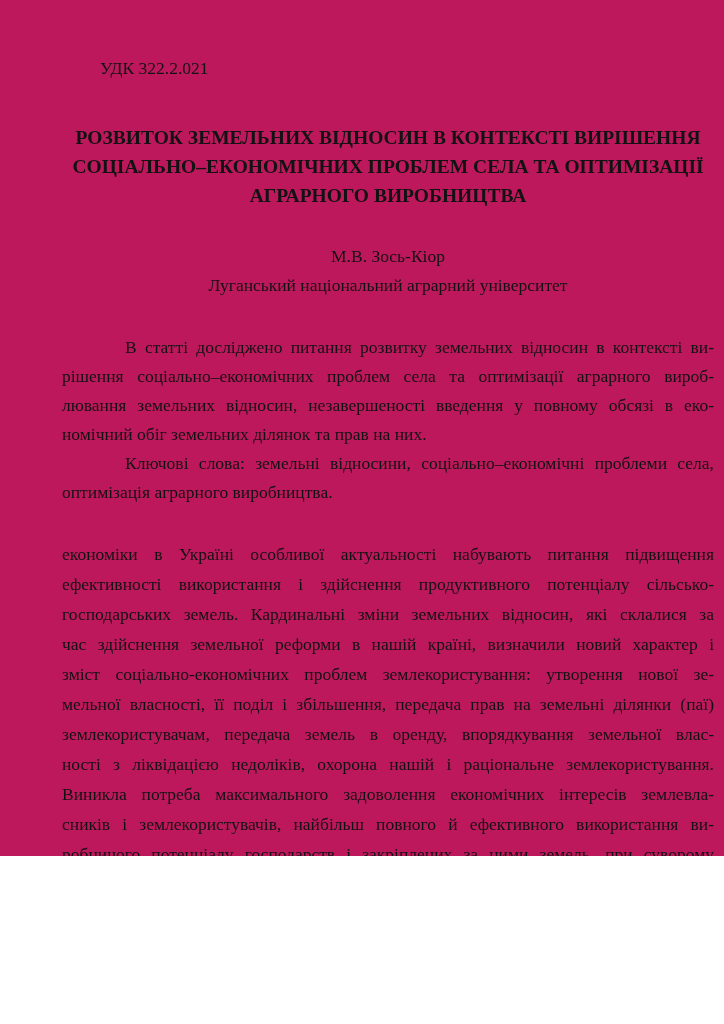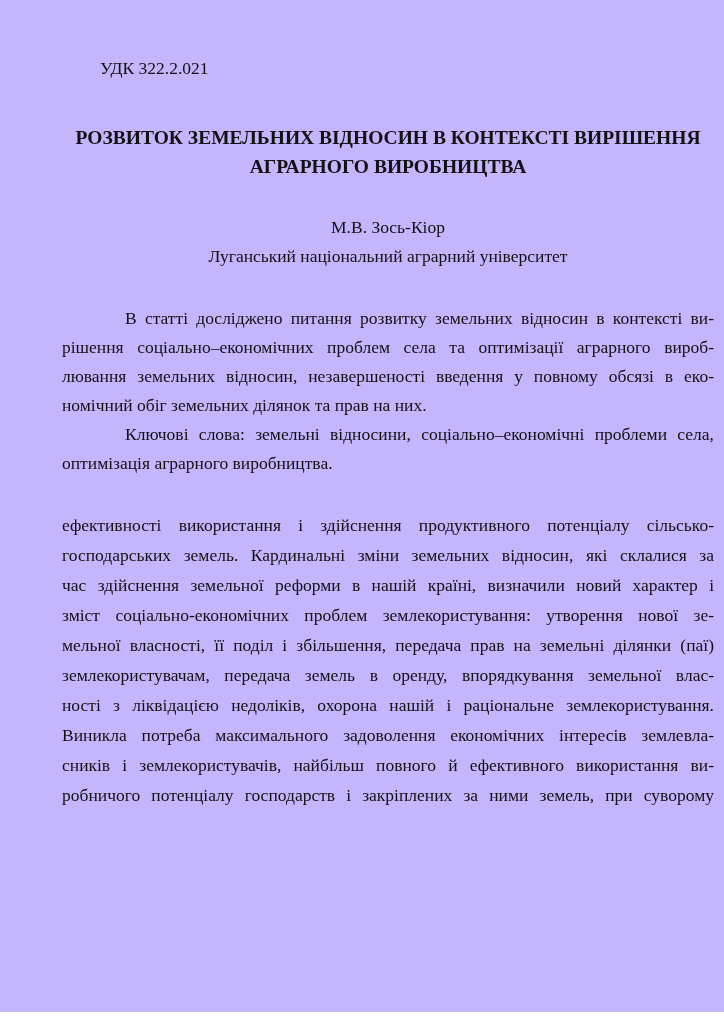--- a/index.html
+++ b/index.html
@@ -3,22 +3,22 @@
 <meta charset="utf-8">
 <style>
   html, body {
     margin: 0;
     padding: 0;
     background: #ffffff;
   }
   .page {
     position: relative;
     width: 724px;
-    height: 1012px;
-    background: #c4b5fd;
+    height: 856px;
+    background: #be185d;
     color: #121212;
     font-family: "Liberation Serif", "DejaVu Serif", serif;
     font-size: 17.5px;
     box-sizing: border-box;
     padding: 54px 10px 0 62px;
     overflow: hidden;
   }
   .line {
     line-height: 29px;
   }
@@ -71,20 +71,21 @@
 </style>
 </head>
 <body>
 
 <div class="page">
 
   <div class="udc">УДК 322.2.021</div>
 
   <div class="title center">
       <div class="line line-first">РОЗВИТОК ЗЕМЕЛЬНИХ ВІДНОСИН В КОНТЕКСТІ ВИРІШЕННЯ</div>
+      <div class="line">СОЦІАЛЬНО–ЕКОНОМІЧНИХ ПРОБЛЕМ СЕЛА ТА ОПТИМІЗАЦІЇ</div>
       <div class="line line-last">АГРАРНОГО ВИРОБНИЦТВА</div>
     </div>
 
   <div class="author">
     <div class="author-line">М.В. Зось-Кіор</div>
     <div class="author-line">Луганський національний аграрний університет</div>
   </div>
 
   <div class="abstract justify para-closed indent">
       <div class="line line-first">В статті досліджено питання розвитку земельних відносин в контексті ви-</div>
@@ -92,20 +93,21 @@
       <div class="line">лювання земельних відносин, незавершеності введення у повному обсязі в еко-</div>
       <div class="line line-last">номічний обіг земельних ділянок та прав на них.</div>
     </div>
 
   <div class="keywords justify para-closed indent">
       <div class="line line-first">Ключові слова: земельні відносини, соціально–економічні проблеми села,</div>
       <div class="line line-last">оптимізація аграрного виробництва.</div>
     </div>
 
   <div class="body-para justify indent">
+      <div class="line">економіки в Україні особливої актуальності набувають питання підвищення</div>
       <div class="line">ефективності використання і здійснення продуктивного потенціалу сільсько-</div>
       <div class="line">господарських земель. Кардинальні зміни земельних відносин, які склалися за</div>
       <div class="line">час здійснення земельної реформи в нашій країні, визначили новий характер і</div>
       <div class="line">зміст соціально-економічних проблем землекористування: утворення нової зе-</div>
       <div class="line">мельної власності, її поділ і збільшення, передача прав на земельні ділянки (паї)</div>
       <div class="line">землекористувачам, передача земель в оренду, впорядкування земельної влас-</div>
       <div class="line">ності з ліквідацією недоліків, охорона нашій і раціональне землекористування.</div>
       <div class="line">Виникла потреба максимального задоволення економічних інтересів землевла-</div>
       <div class="line">сників і землекористувачів, найбільш повного й ефективного використання ви-</div>
       <div class="line line-last">робничого потенціалу господарств і закріплених за ними земель, при суворому</div>

